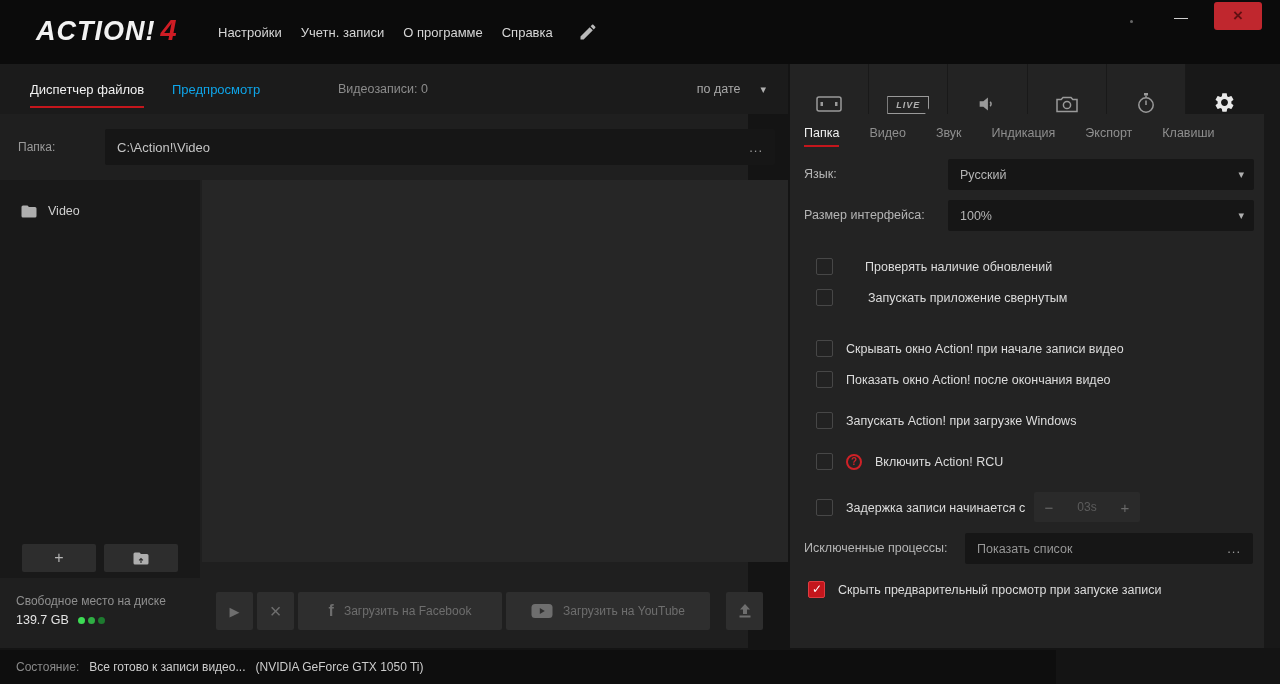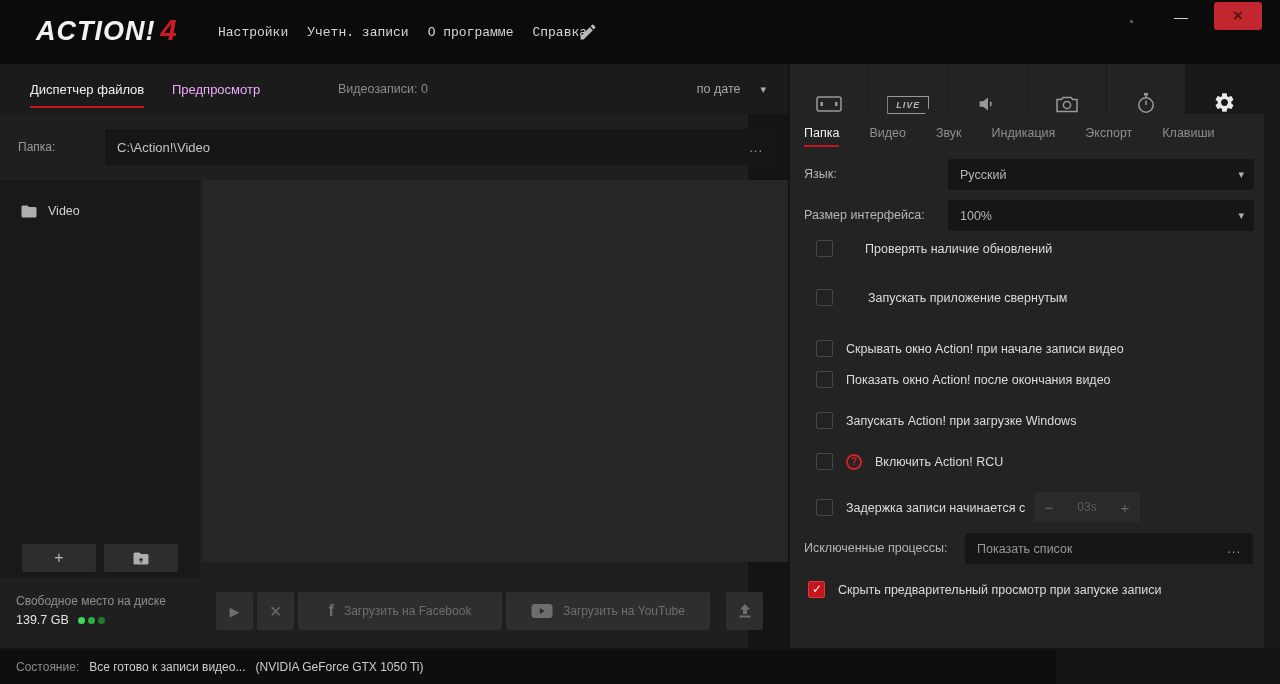--- a/index.html
+++ b/index.html
@@ -5,30 +5,30 @@
   html,body{margin:0;padding:0;background:#000;}
   body{font-family:"Liberation Sans","DejaVu Sans",sans-serif;}
   #app{position:relative;width:1280px;height:684px;background:#141414;overflow:hidden;}
 
   
   #topbar{position:absolute;left:0;top:0;width:1280px;height:64px;background:#0b0b0b;}
   .logo{position:absolute;left:36px;top:14px;display:flex;align-items:baseline;cursor:default;}
   .logo-text{color:#f2f2f2;font-style:italic;font-weight:900;font-size:27px;letter-spacing:1px;}
   .logo-4{color:#cf1c24;font-style:italic;font-weight:900;font-size:29px;margin-left:5px;}
   .menu{position:absolute;left:218px;top:0;height:64px;display:flex;align-items:center;gap:19px;}
-  .menu-item{color:#d6d6d6;font-size:13px;cursor:default;font-family:Liberation Mono, monospace;}
+  .menu-item{color:#d6d6d6;font-size:13px;cursor:default;}
   .pen-wrap{position:absolute;left:578px;top:22px;}
   .tb-dot{position:absolute;left:1130px;top:20px;width:3px;height:3px;border-radius:50%;background:#666;}
   .min-btn{position:absolute;left:1168px;top:6px;width:26px;height:22px;color:#cfcfcf;font-size:14px;display:flex;align-items:center;justify-content:center;}
   .close-btn{position:absolute;left:1214px;top:2px;width:48px;height:28px;background:#c0272e;border-radius:3px;color:#601012;font-size:17px;font-weight:bold;display:flex;align-items:center;justify-content:center;}
 
   
   #left-panel{position:absolute;left:0;top:64px;width:720px;height:584px;background:#1f1f1f;padding-left:28px;}
   .lp-tabbar{position:absolute;left:0;top:0;width:788px;height:50px;background:#1b1b1b;}
-  .lp-tab{position:absolute;top:0;height:50px;display:flex;align-items:center;font-size:13px;color:#f0abfc;}
+  .lp-tab{position:absolute;top:0;height:50px;display:flex;align-items:center;font-size:13px;color:#0ea5e9;}
   .lp-tab.active{color:#f1f1f1;}
   .lp-tab.active::after{content:'';position:absolute;left:0;right:0;bottom:6px;height:2px;background:#c4161c;}
   .lp-count{position:absolute;left:338px;top:0;height:50px;display:flex;align-items:center;font-size:12.5px;color:#8c8c8c;}
   .lp-sort{position:absolute;right:22px;top:0;height:50px;display:flex;align-items:center;gap:20px;}
   .lp-sort-text{color:#a8a8a8;font-size:12.5px;}
   .chev{color:#b0b0b0;font-size:11px;}
 
   .folder-label{position:absolute;left:18px;top:76px;font-size:12px;color:#9a9a9a;}
   .folder-field{position:absolute;left:105px;top:65px;width:670px;height:36px;background:#161616;border-radius:2px;display:flex;align-items:center;}
   .folder-path{margin-left:12px;font-size:13px;color:#c4c4c4;flex:1;}
@@ -245,21 +245,21 @@
       <span class="sel-text">Русский</span>
       <span class="chev">▾</span>
     </div>
 
     <div class="form-label" style="top:144px;">Размер интерфейса:</div>
     <div class="sel" style="top:136px;">
       <span class="sel-text">100%</span>
       <span class="chev">▾</span>
     </div>
 
-    <div class="cb-row" style="top:176px;gap:32px;">
+    <div class="cb-row" style="top:194px;gap:32px;">
       <span class="cb"></span>
       <span class="cb-label">Проверять наличие обновлений</span>
     </div>
     <div class="cb-row" style="top:225px;gap:35px;">
       <span class="cb"></span>
       <span class="cb-label">Запускать приложение свернутым</span>
     </div>
     <div class="cb-row" style="top:276px;text-align:center;">
       <span class="cb"></span>
       <span class="cb-label">Скрывать окно Action! при начале записи видео</span>

